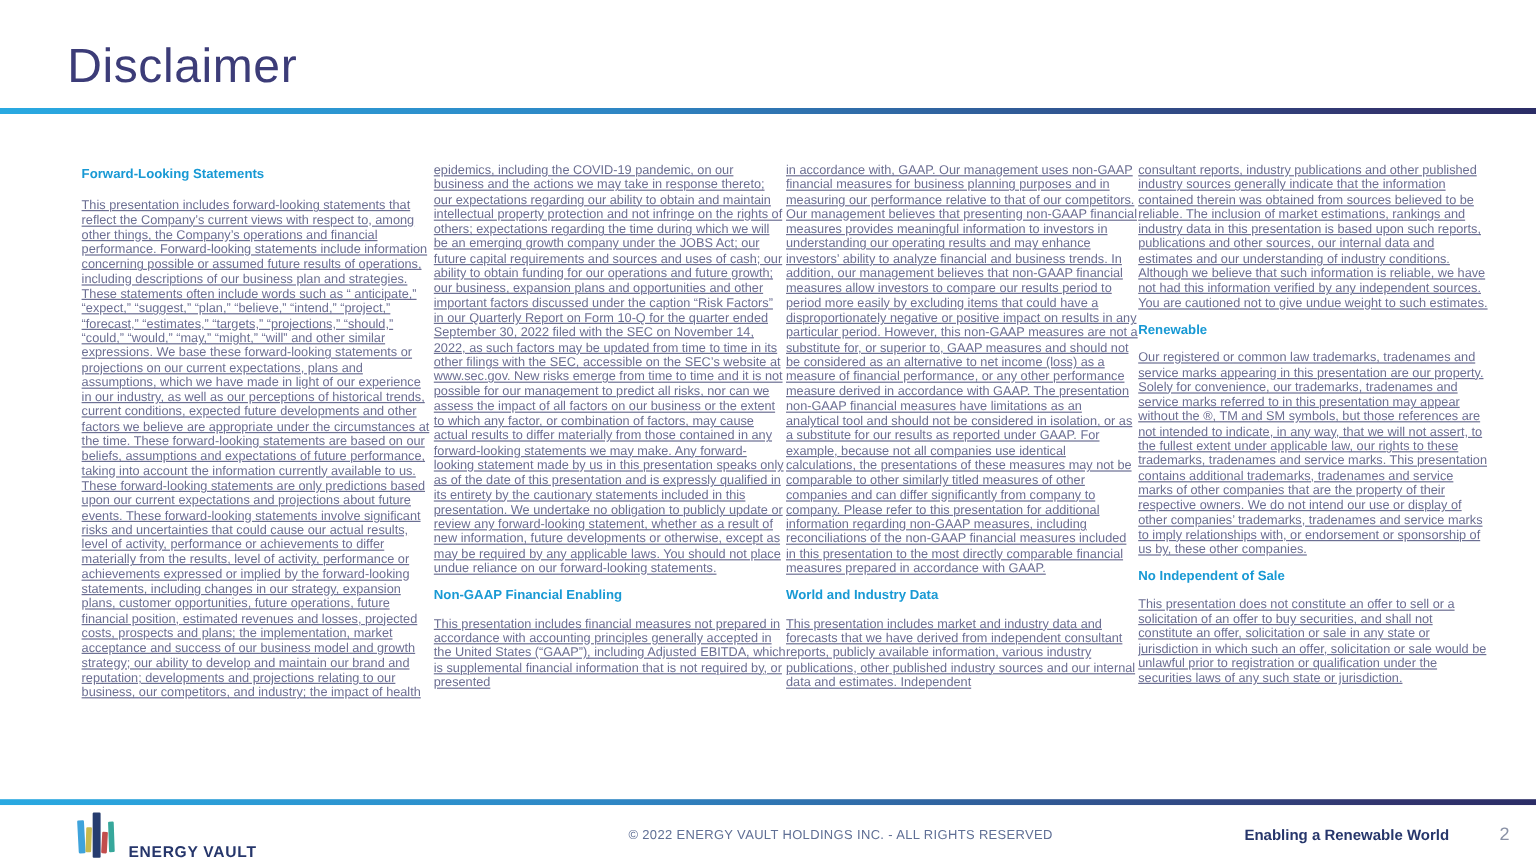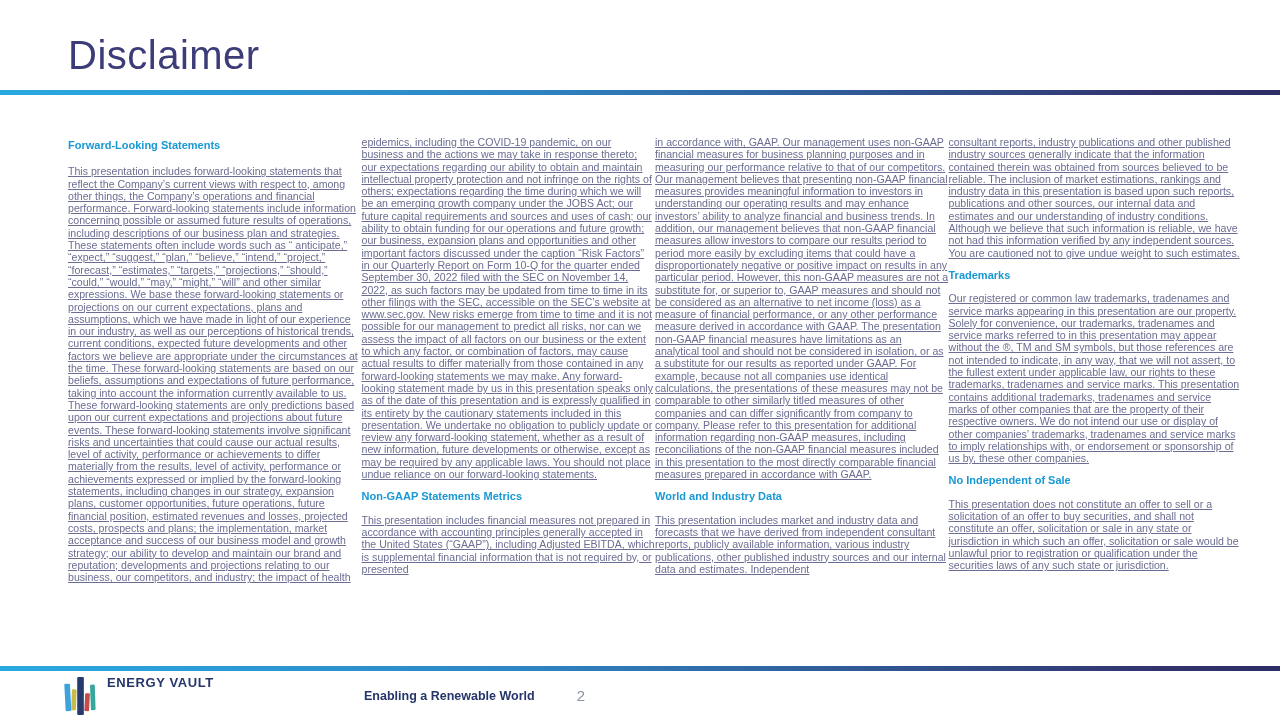--- a/index.html
+++ b/index.html
@@ -7,21 +7,21 @@
   body {
     font-family: "Liberation Sans", sans-serif;
     background: #ffffff;
     position: relative;
     overflow: hidden;
   }
   .slide { position: absolute; inset: 0; background: #ffffff; }
 
   .title {
     position: absolute;
-    left: 68px;
+    left: 56px;
     top: 33px;
     font-size: 40px;
     font-weight: 400;
     color: #3c3c78;
     letter-spacing: 0.5px;
   }
 
   .rule-top {
     position: absolute;
     left: 0; right: 0;
@@ -72,21 +72,21 @@
     position: absolute;
     left: 0; right: 0;
     top: 671px;
     height: 49px;
     display: flex;
     align-items: center;
     background: #ffffff;
   }
   .footer-left {
     display: flex;
-    align-items: flex-start;
+    align-items: flex-end;
     margin-left: 64px;
     gap: 9px;
     width: 300px;
   }
   .logo-mark { width: 34px; height: 42px; display: block; }
   .logo-text {
     color: #26366b;
     font-size: 13px;
     font-weight: 700;
     letter-spacing: 0.6px;
@@ -127,52 +127,53 @@
 
   <div class="content">
 
     <div class="col">
       <h3 class="sec-heading">Forward-Looking Statements</h3>
       <p class="body-para">This presentation includes forward-looking statements that reflect the Company’s current views with respect to, among other things, the Company’s operations and financial performance. Forward-looking statements include information concerning possible or assumed future results of operations, including descriptions of our business plan and strategies. These statements often include words such as “ anticipate,” “expect,” “suggest,” “plan,” “believe,” “intend,” “project,” “forecast,” “estimates,” “targets,” “projections,” “should,” “could,” “would,” “may,” “might,” “will” and other similar expressions. We base these forward-looking statements or projections on our current expectations, plans and assumptions, which we have made in light of our experience in our industry, as well as our perceptions of historical trends, current conditions, expected future developments and other factors we believe are appropriate under the circumstances at the time. These forward-looking statements are based on our beliefs, assumptions and expectations of future performance, taking into account the information currently available to us. These forward-looking statements are only predictions based upon our current expectations and projections about future events. These forward-looking statements involve significant risks and uncertainties  that could cause our actual results, level of activity, performance or achievements to differ materially from the results, level of activity, performance or achievements expressed or implied by the forward-looking statements, including changes in our strategy, expansion plans, customer opportunities, future operations, future financial position, estimated revenues and losses, projected costs, prospects and plans; the implementation, market acceptance and success of our business model and growth strategy; our ability to develop and maintain our brand and reputation; developments and projections relating to our business, our competitors, and industry; the impact of health</p>
     </div>
 
     <div class="col">
       <p class="body-para">epidemics, including the COVID-19 pandemic, on our business and the actions we may take in response thereto; our expectations regarding our ability to obtain and maintain intellectual property protection and not infringe on the rights of others; expectations regarding the time during which we will be an emerging growth company under the JOBS Act; our future capital requirements and sources and uses of cash; our ability to obtain funding for our operations and future growth; our business, expansion plans and opportunities and other important factors discussed under the caption “Risk Factors” in our Quarterly Report on Form 10-Q for the quarter ended September 30, 2022 filed with the SEC on November 14, 2022, as such factors may be updated from time to time in its other filings with the SEC, accessible on the SEC’s website at www.sec.gov. New risks emerge from time to time and it is not possible for our management to predict all risks, nor can we assess the impact of all factors on our business or the extent to which any factor, or combination of factors, may cause actual results to differ materially from those contained in any forward-looking statements we may make. Any forward-looking statement made by us in this presentation speaks only as of the date of this presentation and is expressly qualified in its entirety by the cautionary statements included in this presentation. We undertake no obligation to publicly update or review any forward-looking statement, whether as a result of new information, future developments or otherwise, except as may be required by any applicable laws. You should not place undue reliance on our forward-looking statements.</p>
-      <h3 class="sec-heading">Non-GAAP Statements Metrics</h3>
+      <h3 class="sec-heading">Non-GAAP Financial Enabling</h3>
       <p class="body-para">This presentation includes financial measures not prepared in accordance with accounting principles generally accepted in the United States (“GAAP”), including Adjusted EBITDA, which is supplemental financial information that is not required by, or presented</p>
     </div>
 
     <div class="col">
       <p class="body-para">in accordance with, GAAP. Our management uses non-GAAP financial measures for business planning purposes and in measuring our performance relative to that of our competitors. Our management believes that presenting non-GAAP financial measures provides meaningful information to investors in understanding our operating results and may enhance investors’ ability to analyze financial and business trends. In addition, our management believes that non-GAAP financial measures allow investors to compare our results period to period more easily by excluding items that could have a disproportionately negative or positive impact on results in any particular period. However, this non-GAAP measures are not a substitute for, or superior to, GAAP measures and should not be considered as an alternative to net income (loss) as a measure of financial performance, or any other performance measure derived in accordance with GAAP. The presentation non-GAAP financial measures have limitations as an analytical tool and should not be considered in isolation, or as a substitute for our results as reported under GAAP. For example, because not all companies use identical calculations, the presentations of these measures may not be comparable to other similarly titled measures of other companies and can differ significantly from company to company. Please refer to this presentation for additional information regarding non-GAAP measures, including reconciliations of the non-GAAP financial measures included in this presentation to the most directly comparable financial measures prepared in accordance with GAAP.</p>
       <h3 class="sec-heading">World and Industry Data</h3>
       <p class="body-para">This presentation includes market and industry data and forecasts that we have derived from independent consultant reports, publicly available information, various industry publications, other published industry sources and our internal data and estimates. Independent</p>
     </div>
 
     <div class="col">
       <p class="body-para">consultant reports, industry publications and other published industry sources generally indicate that the information contained therein was obtained from sources believed to be reliable. The inclusion of market estimations, rankings and industry data in this presentation is based upon such reports, publications and other sources, our internal data and estimates and our understanding of industry conditions. Although we believe that such information is reliable, we have not had this information verified by any independent sources. You are cautioned not to give undue weight to such estimates.</p>
-      <h3 class="sec-heading">Trademarks</h3>
+      <h3 class="sec-heading">Renewable</h3>
       <p class="body-para">Our registered or common law trademarks, tradenames and service marks appearing in this presentation are our property. Solely for convenience, our trademarks, tradenames and service marks referred to in this presentation may appear without the ®, TM and SM symbols, but those references are not intended to indicate, in any way, that we will not assert, to the fullest extent under applicable law, our rights to these trademarks, tradenames and service marks. This presentation contains additional trademarks, tradenames and service marks of other companies that are the property of their respective owners. We do not intend our use or display of other companies’ trademarks, tradenames and service marks to imply relationships with, or endorsement or sponsorship of us by, these other companies.</p>
       <h3 class="sec-heading">No Independent of Sale</h3>
       <p class="body-para">This presentation does not constitute an offer to sell or a solicitation of an offer to buy securities, and shall not constitute an offer, solicitation or sale in any state or jurisdiction in which such an offer, solicitation or sale would be unlawful prior to registration or qualification under the securities laws of any such state or jurisdiction.</p>
     </div>
 
   </div>
 
   <div class="rule-bottom"></div>
 
   <div class="footer">
     <div class="footer-left">
       <svg class="logo-mark" viewBox="0 0 36 44" xmlns="http://www.w3.org/2000/svg">
         <rect x="1" y="9" width="6" height="29" rx="1" fill="#3fa3db" transform="rotate(-3 4 23)"></rect>
         <rect x="8" y="15" width="5" height="22" rx="1" fill="#c9ba4e" transform="rotate(2 10 26)"></rect>
         <rect x="14" y="2" width="7" height="40" rx="1" fill="#263c6f"></rect>
         <rect x="22" y="19" width="5" height="19" rx="1" fill="#c24d4d" transform="rotate(3 24 28)"></rect>
         <rect x="28" y="10" width="5" height="27" rx="1" fill="#37a79b" transform="rotate(-2 30 23)"></rect>
       </svg>
       <span class="logo-text">ENERGY VAULT</span>
     </div>
+    <div class="footer-center">© 2022 ENERGY VAULT HOLDINGS INC. - ALL RIGHTS RESERVED</div>
     <div class="footer-right">
       <span class="tagline">Enabling a Renewable World</span>
       <span class="page-num">2</span>
     </div>
   </div>
 
 </div>
 
 </body></html>

